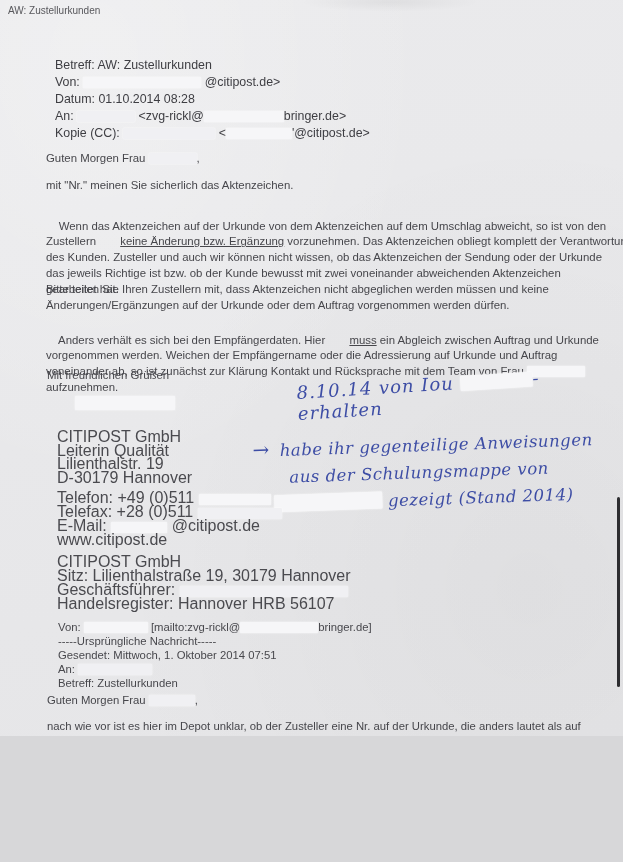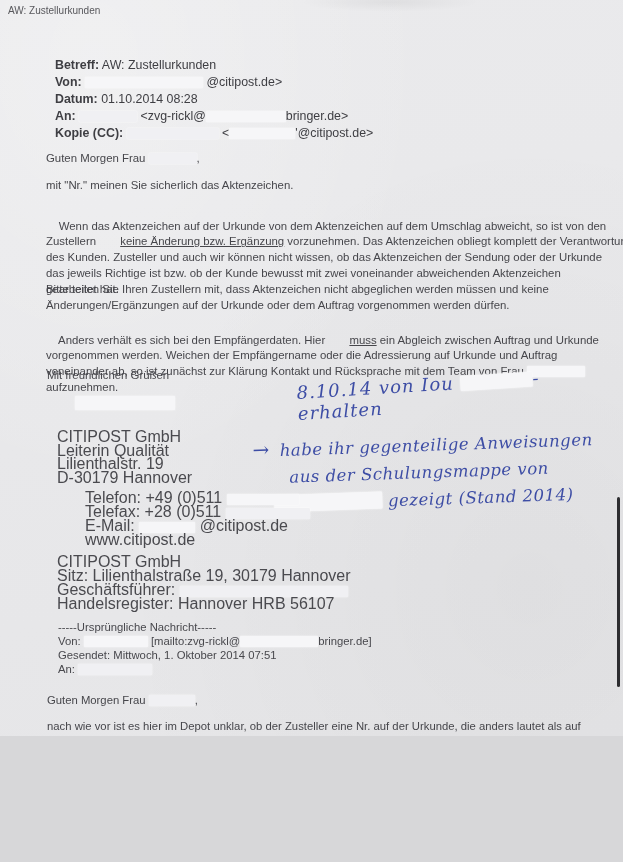--- a/index.html
+++ b/index.html
@@ -10,21 +10,21 @@
       radial-gradient(ellipse at 15% 8%, rgba(255,255,255,0.30), transparent 45%),
       radial-gradient(ellipse at 85% 80%, rgba(0,0,0,0.035), transparent 55%),
       linear-gradient(173deg,#eaeaec 0%,#e8e8ea 55%,#e6e6e8 100%);
     font-family:"Liberation Sans", sans-serif;
     color:#45454a;
   }
   .abs{position:absolute;}
   .pre{white-space:pre;}
   .scan-title{font-size:10px;color:#58585c;}
   .hdr{font-size:12.4px;line-height:17px;color:#3e3e43;}
-  .hdr b{font-weight:bold;text-align:right;}
+  .hdr b{font-weight:normal;text-align:right;}
   .body-txt{font-size:11.4px;line-height:15.7px;color:#46464b;}
   .small-txt{font-size:16px;line-height:13.5px;color:#4a4a4f;}
   .orig-txt{font-size:11.3px;line-height:14px;color:#48484d;}
   .bottom-txt{font-size:11.3px;line-height:14px;color:#46464b;}
   .u{text-decoration:underline;margin-left:21px;}
   .rd{display:inline-block;background:#f6f6f8;border-radius:1px;height:11px;
       vertical-align:-2px;box-shadow:0 0 2px rgba(255,255,255,0.9);}
   .rd-faint{background:#f0f0f3;}
   .rd-abs{position:absolute;background:#f6f6f8;border-radius:1px;
       box-shadow:0 0 2px rgba(255,255,255,0.9);}
@@ -115,21 +115,21 @@
     <div>
       <span class="hw-arrow">→</span><span>habe ihr gegenteilige Anweisungen</span>
     </div>
     <div class="indent2">aus der Schulungsmappe von</div>
     <div class="indent3">
       <span class="rd" style="width:108px;height:17px;"></span>
       <span>gezeigt (Stand 2014)</span>
     </div>
   </div>
 
-  <div class="abs small-txt" style="left:57px;top:491px;margin-left:28px;">
+  <div class="abs small-txt" style="left:57px;top:491px;">
     <div>
       <span>Telefon:  +49 (0)511</span>
       <span class="rd" style="width:72px;"></span>
     </div>
     <div>
       <span>Telefax:  +28 (0)511</span>
       <span class="rd rd-faint" style="width:84px;"></span>
     </div>
     <div>
       <span>E-Mail:</span>
@@ -143,31 +143,32 @@
     <div>CITIPOST GmbH</div>
     <div>Sitz: Lilienthalstraße 19, 30179 Hannover</div>
     <div>
       <span>Geschäftsführer:</span>
       <span class="rd rd-faint" style="width:168px;"></span>
     </div>
     <div>Handelsregister: Hannover HRB 56107</div>
   </div>
 
   <div class="abs orig-txt" style="left:58px;top:620px;">
-    <div>-----Ursprüngliche Nachricht-----</div>
     <div>
       <span>Von:</span>
       <span class="rd" style="width:64px;"></span>
       <span>[mailto:zvg-rickl@</span><span class="rd" style="width:78px;"></span><span>bringer.de]</span>
     </div>
+    <div>-----Ursprüngliche Nachricht-----</div>
     <div>Gesendet: Mittwoch, 1. Oktober 2014 07:51</div>
     <div>
       <span>An:</span>
       <span class="rd rd-faint" style="width:74px;"></span>
     </div>
+    <div>Betreff: Zustellurkunden</div>
   </div>
 
   <div class="abs bottom-txt" style="left:47px;top:693px;">
     <span>Guten Morgen Frau</span>
     <span class="rd rd-faint" style="width:46px;"></span><span>,</span>
   </div>
 
   <div class="abs bottom-txt pre" style="left:47px;top:719px;">nach wie vor ist es hier im Depot unklar, ob der Zusteller eine Nr. auf der Urkunde, die anders lautet als auf
 dem Brief, ändern muss oder darf.
 Herr Gerkan ist nach wie vor der Auffassung, dass er die Nr. ändern muss und dann erst unterschreiben kann,

